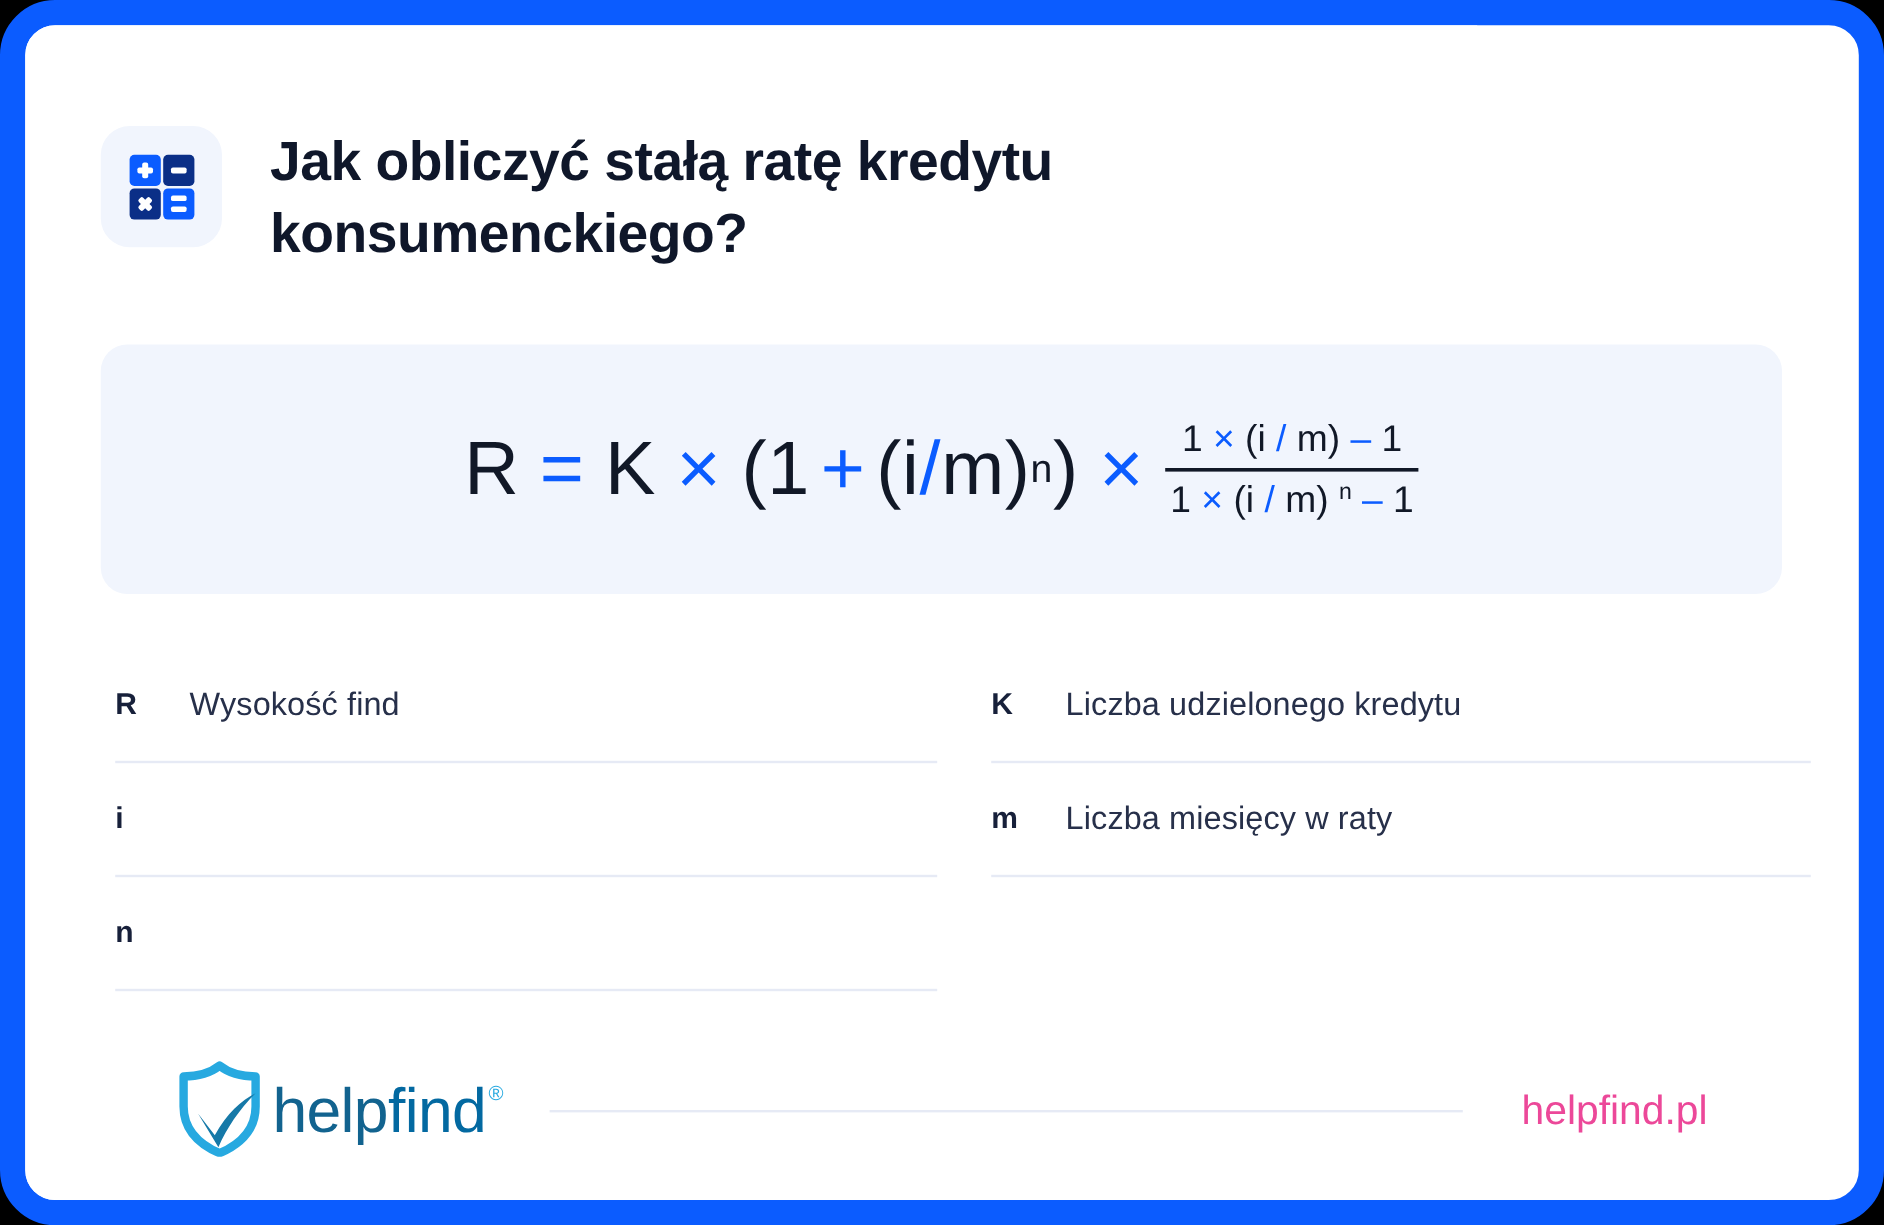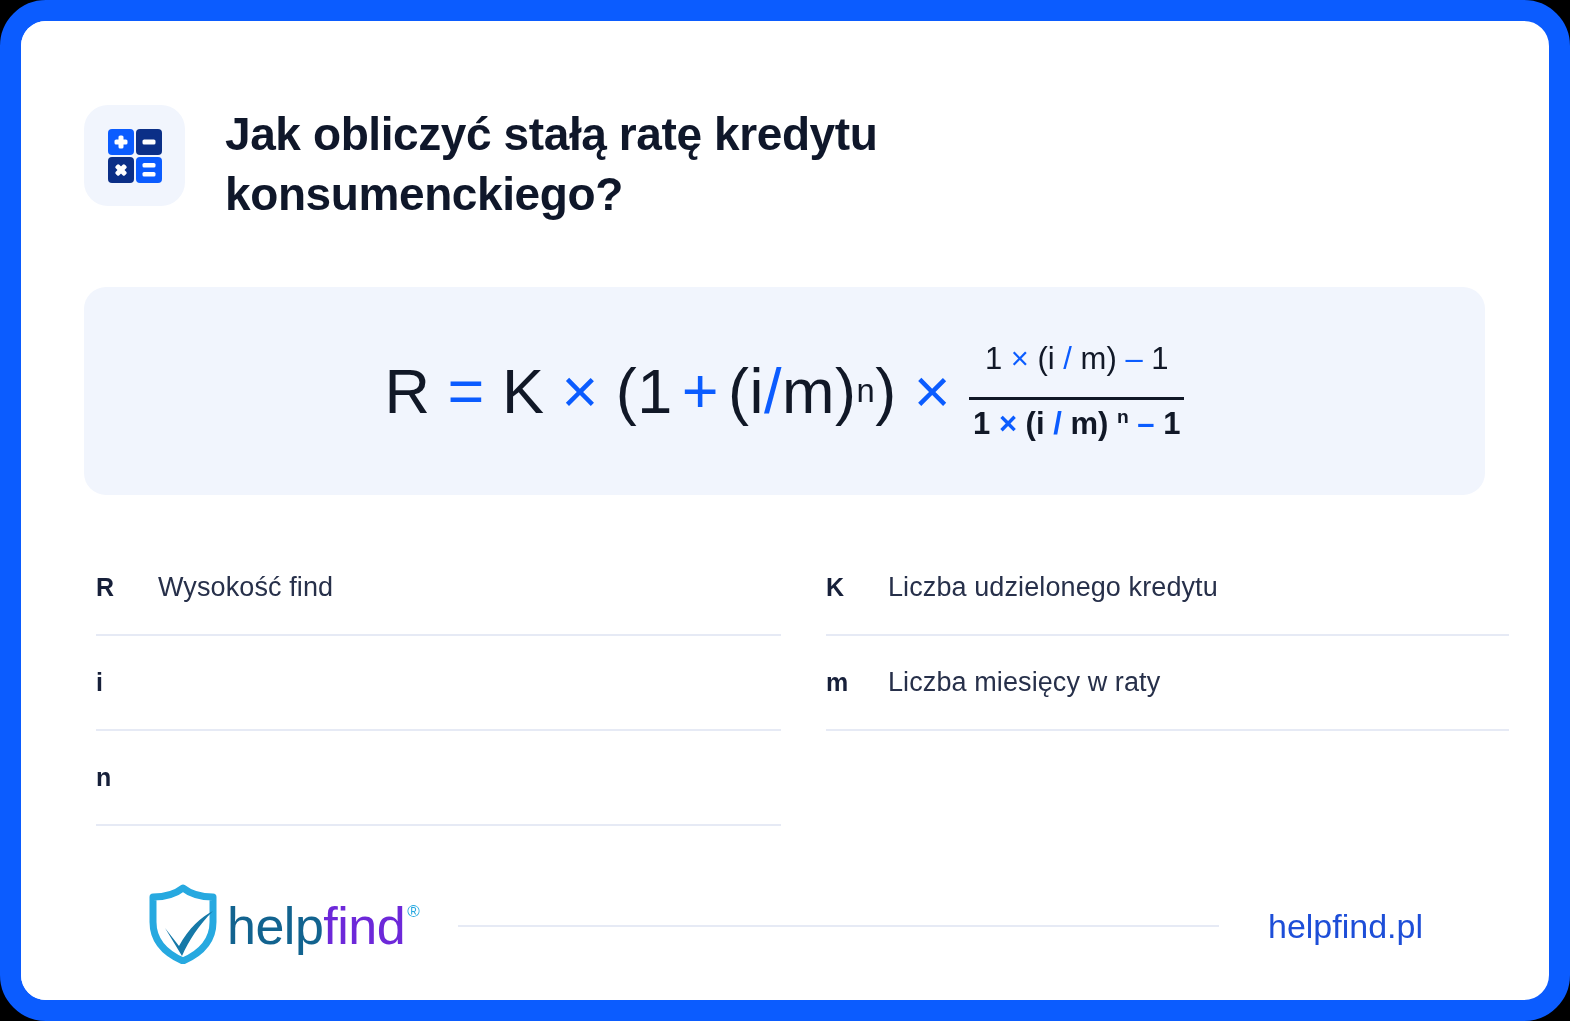--- a/index.html
+++ b/index.html
@@ -106,22 +106,22 @@
     letter-spacing: 0px;
     font-weight: 500;
   }
 
   #fraction-numerator,
   #fraction-denominator {
     text-align: center;
     padding: 0 4px;
     white-space: nowrap;
   }
-  #fraction-numerator { padding-bottom: 20px; }
-  #fraction-denominator { padding-top: 6px; font-weight: bold; }
+  #fraction-numerator { padding-bottom: 6px; }
+  #fraction-denominator { padding-top: 6px; }
 
   #fraction-bar {
     height: 3px;
     background: #111827;
     width: 100%;
   }
 
   .frac-sup { font-size: 0.62em; vertical-align: super; line-height: 0; }
 
   
@@ -183,41 +183,41 @@
   #shield-icon { display: block; flex: none; }
 
   #brand-wordmark {
     font-size: 52px;
     font-weight: 500;
     letter-spacing: -0.5px;
     display: flex;
     align-items: flex-start;
   }
   .word-help { color: #12638F; }
-  .word-find { color: #6d28d9; }
+  .word-find { color: #0369a1; }
   .brand-reg {
     font-size: 17px;
     color: #27A9E0;
     margin-top: 6px;
     margin-left: 2px;
   }
 
   #footer-rule {
     position: absolute;
     left: 437px;
     right: 330px;
     height: 2px;
     background: #E6EAF5;
   }
 
   #footer-url {
     position: absolute;
     right: 126px;
     font-size: 34px;
-    color: #1d4ed8;
+    color: #ec4899;
     letter-spacing: 0px;
   }
 </style>
 </head>
 <body>
 
 <div id="infographic-card">
   <div id="card-inner">
 
     <div id="header">

